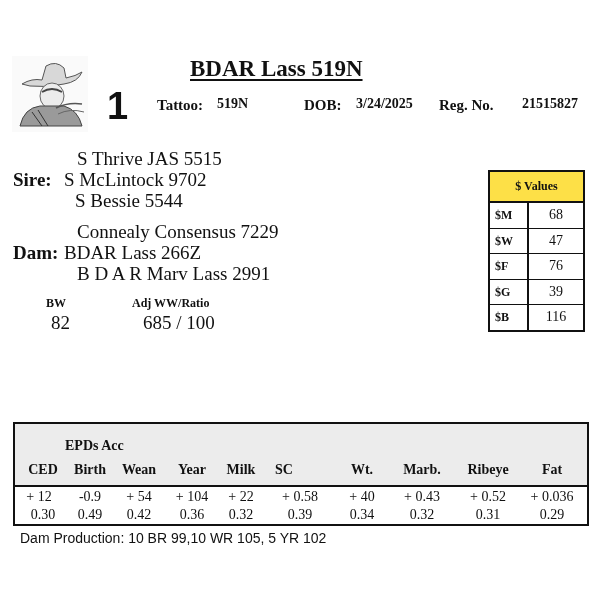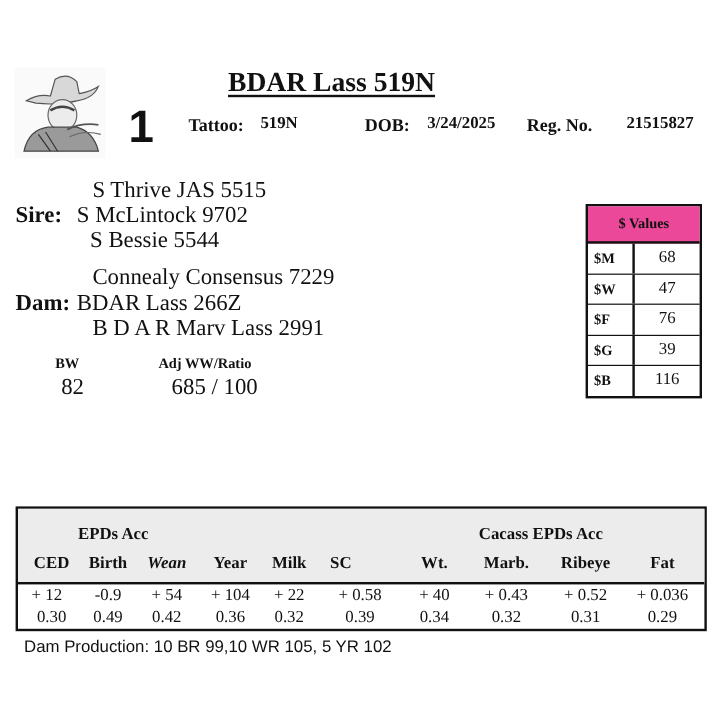--- a/index.html
+++ b/index.html
@@ -10,21 +10,21 @@
   .title { left:190px; width:304px; top:56px; text-align:left; font-weight:bold; font-size:23px; text-decoration:underline; text-underline-offset:3px; text-decoration-thickness:2px; }
   .lbl { font-weight:bold; font-size:15px; }
   .val { font-weight:bold; font-size:14px; }
   .ped { font-size:19px; line-height:21px; white-space:nowrap; }
   .pedlbl { font-weight:bold; font-size:19px; }
   .small-h { font-weight:bold; font-size:12px; }
   .small-v { font-size:19px; }
 
   
   .sv { left:488px; top:170px; width:93px; border:2px solid #111; border-collapse:collapse; }
-  .sv-head { background:#ec4899; height:29px; text-align:center; font-weight:bold; font-size:12px; border-bottom:2px solid #111; line-height:29px; }
+  .sv-head { background:#fde047; height:29px; text-align:center; font-weight:bold; font-size:12px; border-bottom:2px solid #111; line-height:29px; }
   .sv-row { display:flex; height:24.6px; border-top:1.5px solid #111; }
   .sv-row:first-of-type { border-top:none; }
   .sv-k { width:32px; border-right:2px solid #111; font-weight:bold; font-size:12px; padding-left:5px; line-height:24px; }
   .sv-v { flex:1; text-align:center; font-size:14px; line-height:24px; }
 
   
   .epd { left:13px; top:422px; width:572px; height:100px; border:2px solid #111; }
   .epd-head { position:absolute; left:0; top:0; width:100%; height:61px; background:#ececec; border-bottom:2px solid #111; }
   .epd-grp { position:absolute; top:14px; font-weight:bold; font-size:14px; white-space:nowrap; }
   .epd-col { position:absolute; text-align:center; width:60px; }
@@ -94,25 +94,24 @@
   </div>
   <div class="sv-row">
     <div class="sv-k">$B</div>
     <div class="sv-v">116</div>
   </div>
 </div>
 
 <div class="abs epd">
   <div class="epd-head"></div>
   <div class="epd-grp" style="left:50px;">EPDs   Acc</div>
-  <div class="epd-grp" style="left:384px;">Cacass EPDs    Acc</div>
 
   <div class="epd-col epd-ch" style="left:-2px;">CED</div>
   <div class="epd-col epd-ch" style="left:45px;">Birth</div>
-  <div class="epd-col epd-ch" style="left:94px;font-style:italic;">Wean</div>
+  <div class="epd-col epd-ch" style="left:94px;">Wean</div>
   <div class="epd-col epd-ch" style="left:147px;">Year</div>
   <div class="epd-col epd-ch" style="left:196px;">Milk</div>
   <div class="epd-col epd-ch" style="left:239px;">SC</div>
   <div class="epd-col epd-ch" style="left:317px;">Wt.</div>
   <div class="epd-col epd-ch" style="left:377px;">Marb.</div>
   <div class="epd-col epd-ch" style="left:443px;">Ribeye</div>
   <div class="epd-col epd-ch" style="left:507px;">Fat</div>
 
   <div class="epd-col epd-v1" style="left:-6px;">+ 12</div>
   <div class="epd-col epd-v1" style="left:45px;">-0.9</div>

